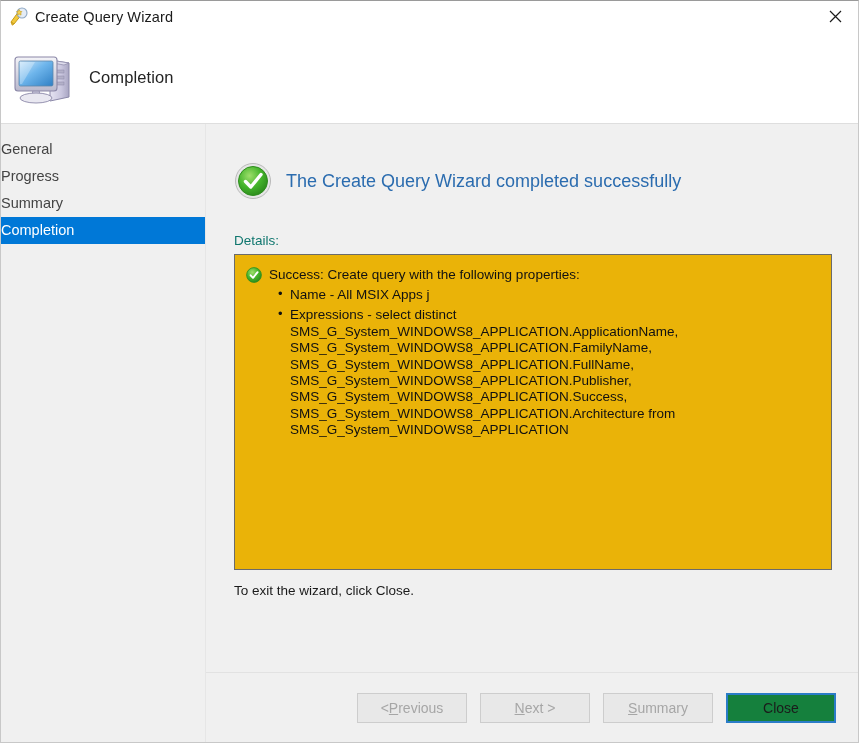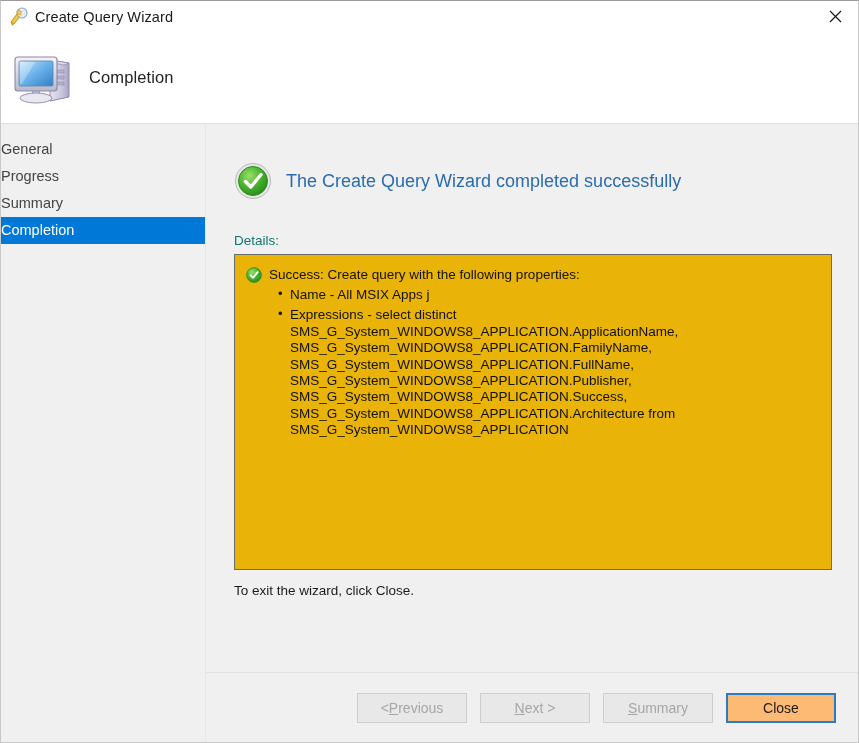--- a/index.html
+++ b/index.html
@@ -247,21 +247,21 @@
     border: 1px solid #cdcdcd;
     color: #a6a6a6;
     box-sizing: border-box;
     display: flex;
     align-items: center;
     justify-content: center;
     cursor: default;
     white-space: nowrap;
   }
   .btn.default {
-    background: #fdba74;
+    background: #15803d;
     color: #1b1b1b;
     border: 2px solid #2a7cc7;
   }
   .btn u { text-decoration: underline; }
 </style>
 </head>
 <body>
 
 <div id="window">
 

